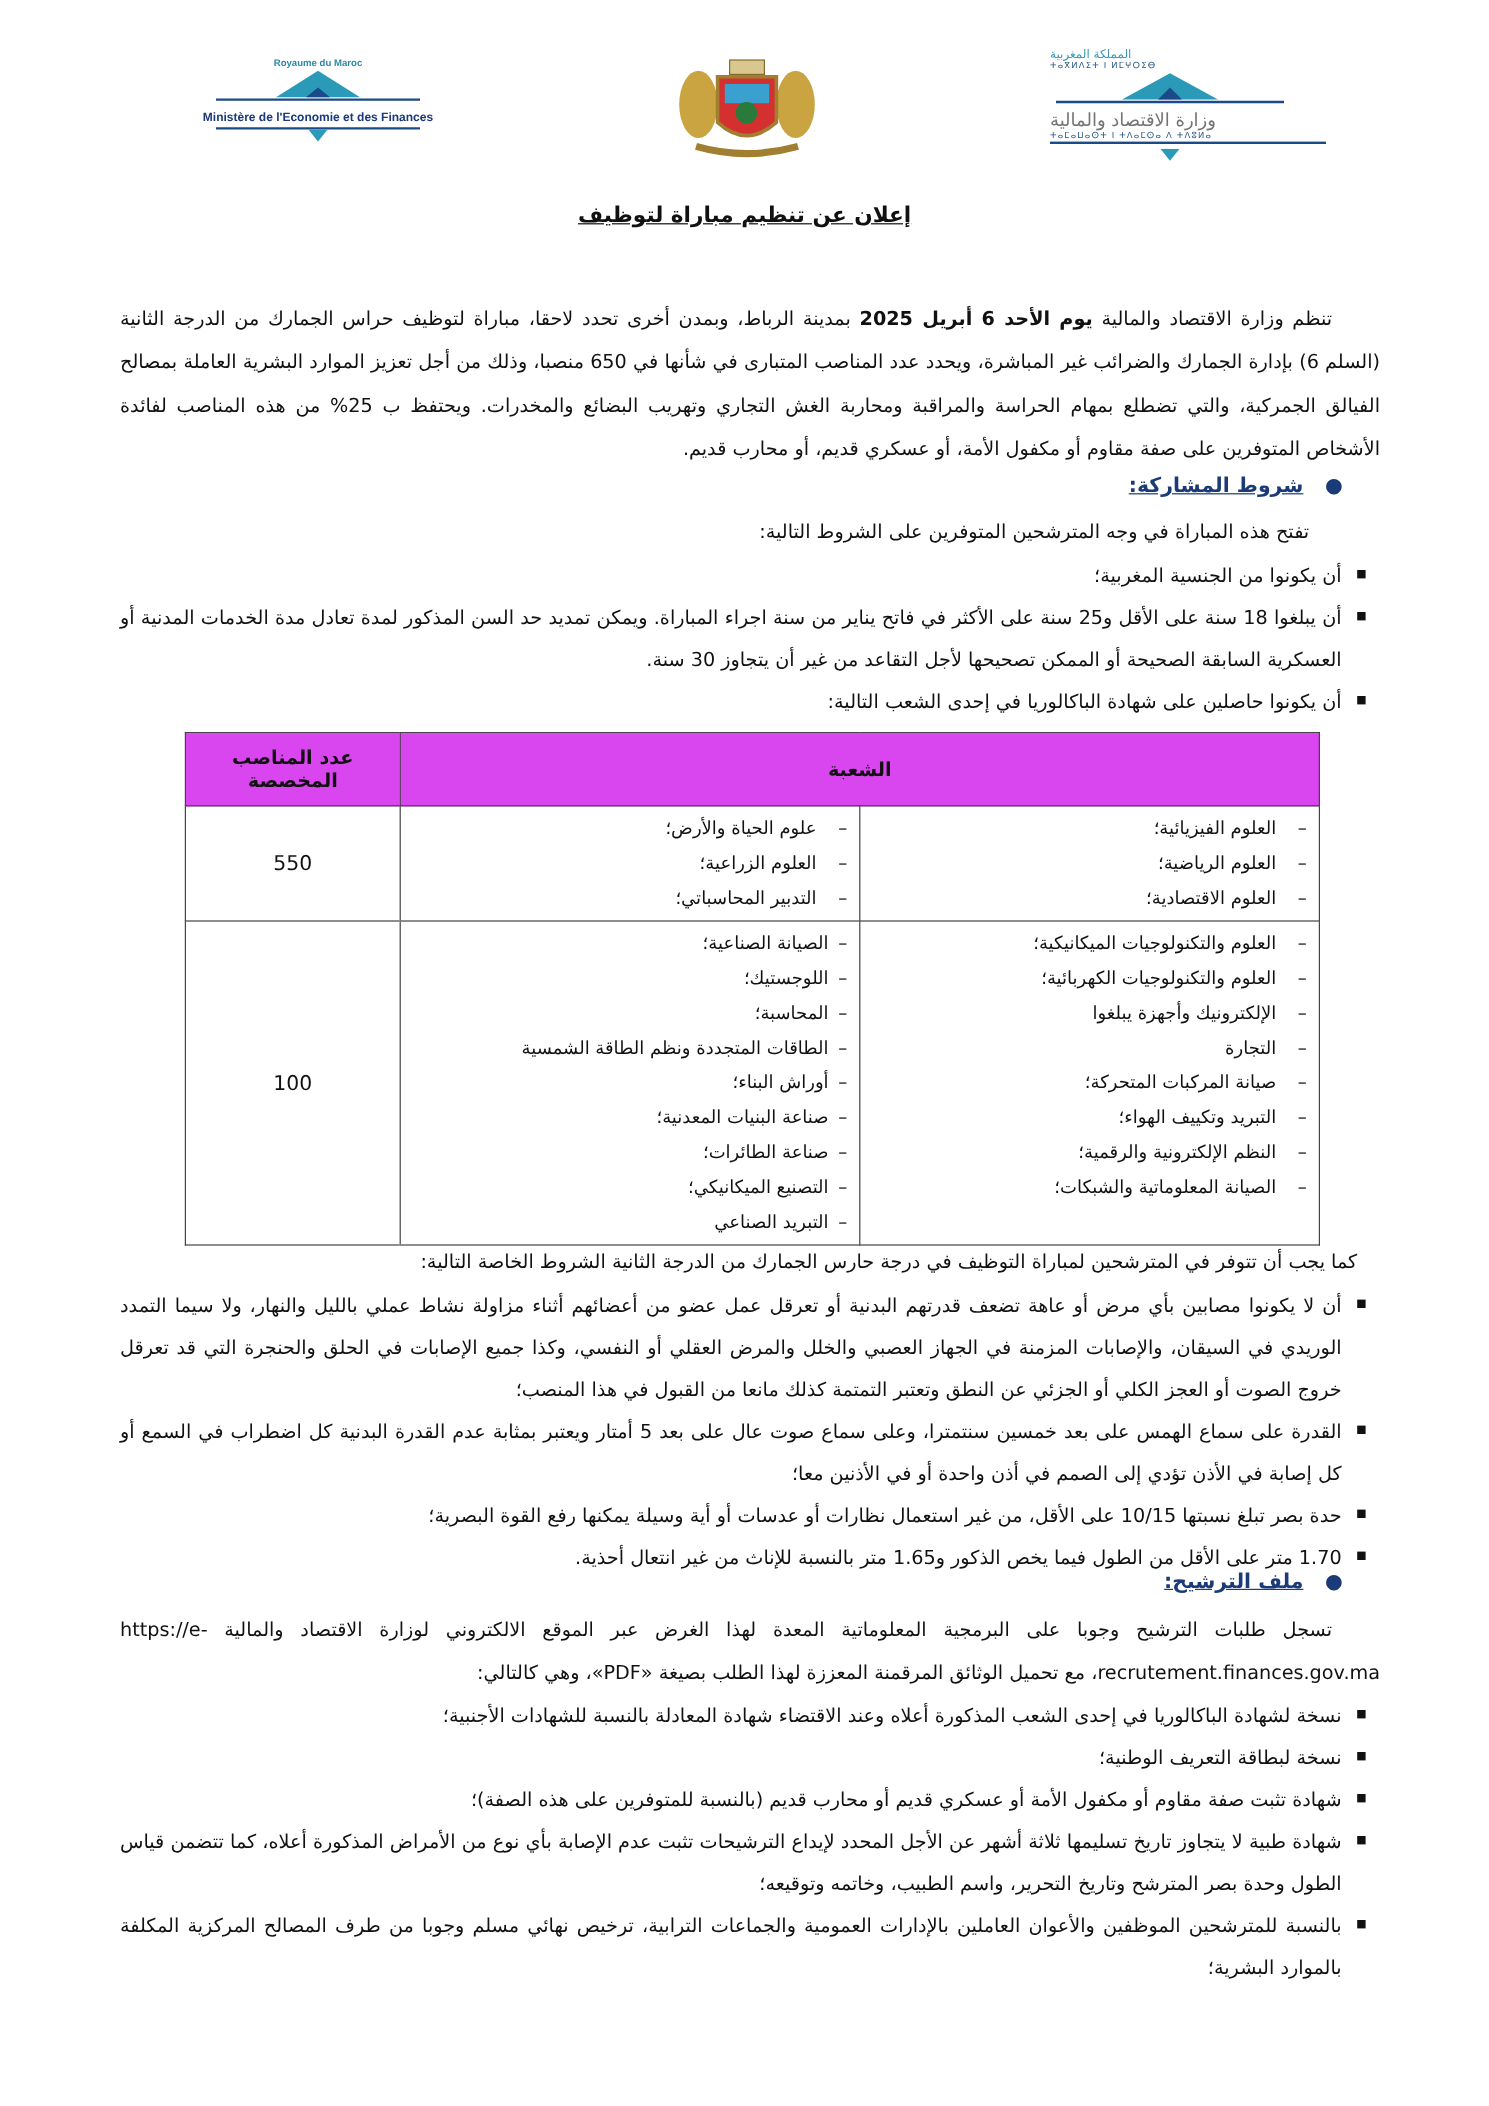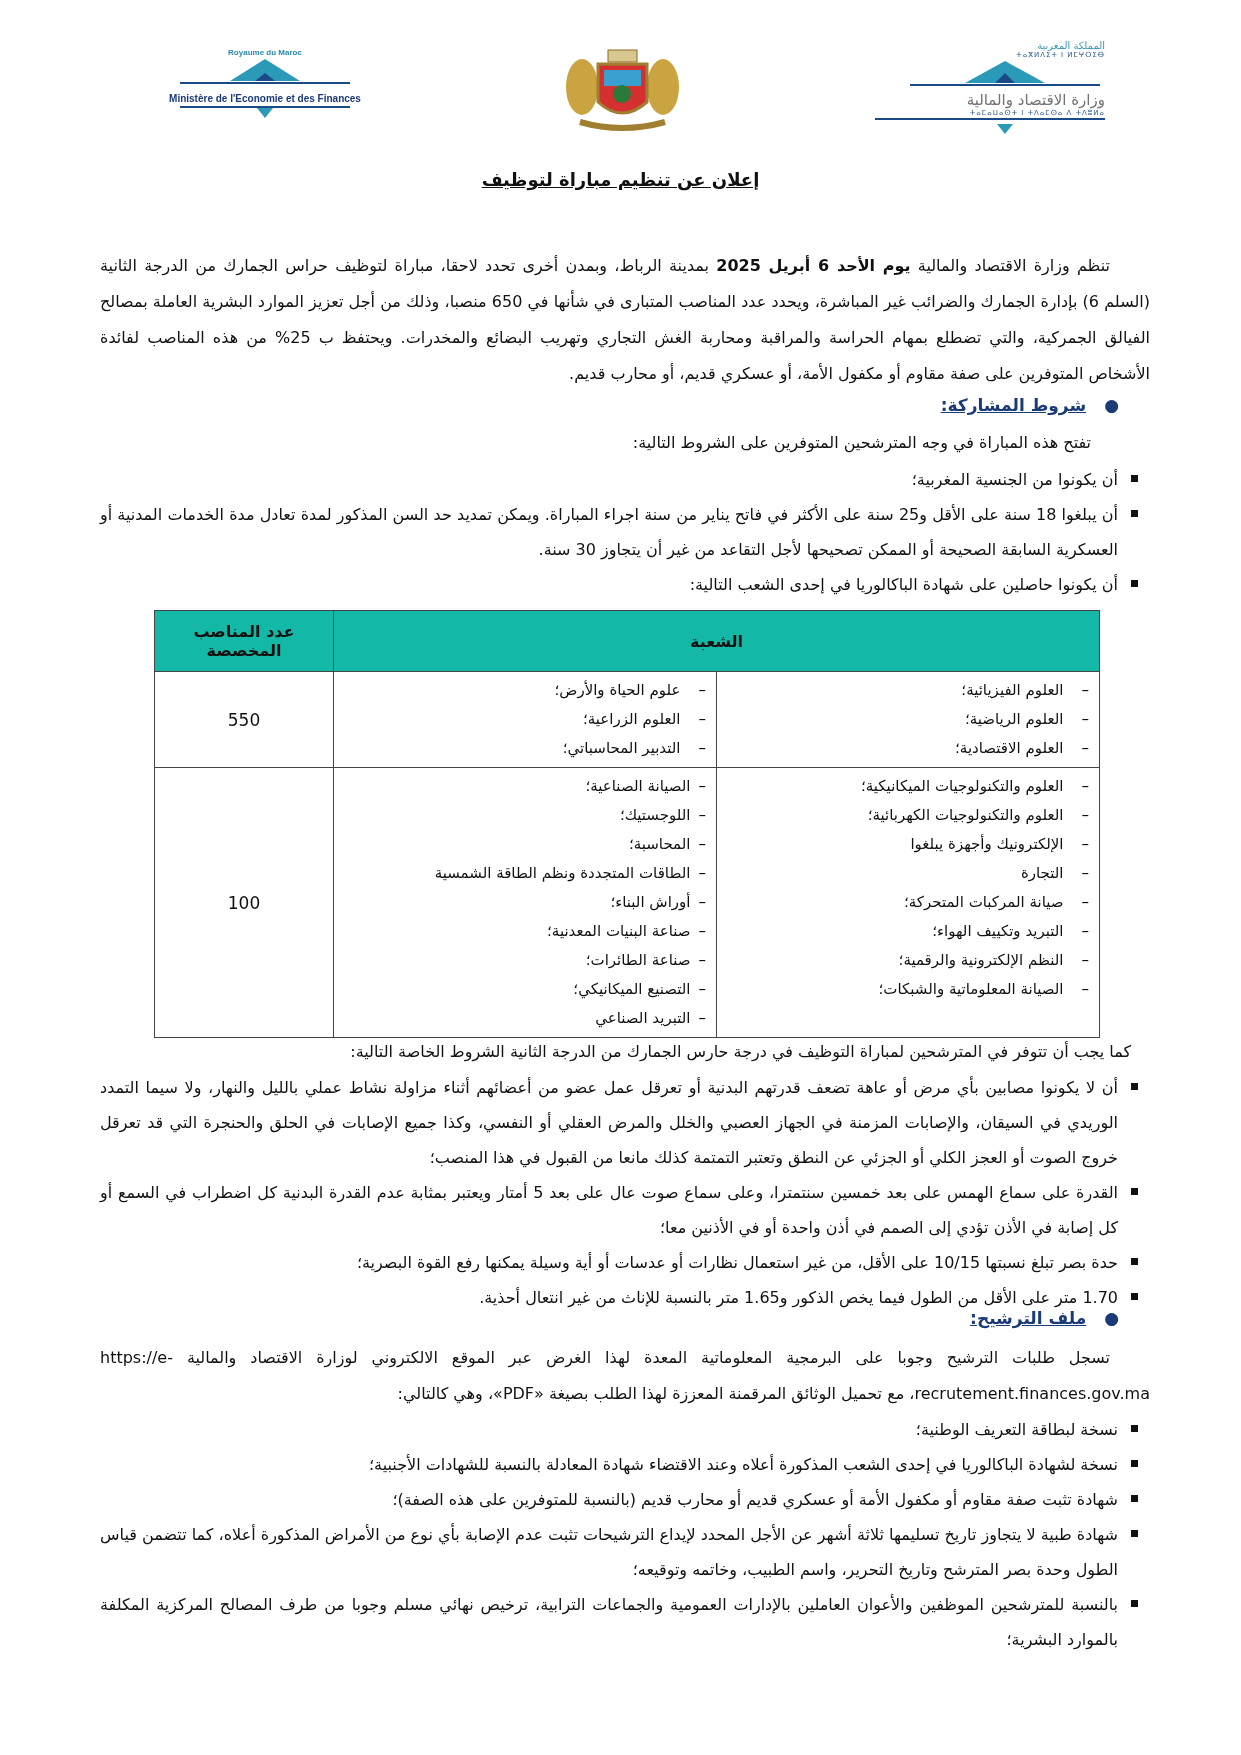--- a/index.html
+++ b/index.html
@@ -6,21 +6,21 @@
     body {
       width: 1241px; height: 1755px; position: relative; overflow: hidden;
       font-family: "DejaVu Sans", sans-serif; color: #111;
     }
     .page { position: absolute; left: 0; top: 0; width: 1241px; height: 1755px; }
 
     
     .logo-left { position: absolute; left: 150px; top: 48px; width: 230px; height: 85px; text-align: center; }
     .logo-left .kingdom { font-family: "Liberation Sans", sans-serif; font-size: 8px; font-weight: bold; color: #2a8aa8; }
     .logo-left .ministry { font-family: "Liberation Sans", sans-serif; font-size: 10px; font-weight: bold; color: #1b3a78; white-space: nowrap; margin-top: 2px; }
-    .logo-right { position: absolute; left: 875px; top: 40px; width: 230px; height: 100px; text-align: right; }
+    .logo-right { position: absolute; left: 875px; top: 40px; width: 230px; height: 100px; text-align: left; }
     .logo-right .ar-kingdom { font-size: 10px; color: #3a9ab8; }
     .logo-right .tifinagh { font-size: 7px; color: #2a5a88; letter-spacing: 1px; }
     .logo-right .ar-ministry { font-size: 15px; font-weight: normal; color: #737373; }
     .hline { height: 2px; background: #1b4a88; margin: 1px 0; }
     .emblem { position: absolute; left: 560px; top: 42px; width: 125px; height: 95px; }
 
     
     .title { position: absolute; left: 0; width: 1241px; top: 165px; text-align: center; direction: rtl; }
     .title div { font-size: 18px; font-weight: bold; text-decoration: underline; line-height: 30px; }
 
@@ -33,21 +33,21 @@
     .section-head .txt { text-decoration: underline; margin-top: 23px; }
     .plain { position: absolute; font-size: 16px; direction: rtl; line-height: 34px; }
     ul.sq { list-style: none; margin: 0; padding: 0; }
     ul.sq li { position: relative; padding-right: 22px; font-size: 16px; line-height: 35px; text-align: justify; }
     ul.sq li::before { content: ""; position: absolute; right: 2px; top: 13px; width: 7px; height: 7px; background: #111; }
     .bold { font-weight: bold; }
 
     
     table.branches { position: absolute; left: 154px; top: 610px; width: 946px; border-collapse: collapse; direction: rtl; font-size: 15px; }
     table.branches th, table.branches td { border: 1.5px solid #444; }
-    table.branches th { background: #14b8a6; font-weight: bold; height: 58px; font-size: 16px; }
+    table.branches th { background: #d946ef; font-weight: bold; height: 58px; font-size: 16px; }
     table.branches td.count { text-align: center; width: 175px; font-size: 17px; }
     table.branches td.col { vertical-align: top; padding: 4px 10px; width: 360px; line-height: 29px; }
     table.branches td.col.inner { border-left: 1px dotted #888; border-right: 1.5px solid #444; }
     .dash::before { content: "–"; margin-left: 18px; }
     .dash-tight::before { content: "–"; margin-left: 8px; }
   </style>
 </head>
 <body>
 
 <div class="page">
@@ -177,21 +177,21 @@
   <div class="section-head" style="top:1308px;">
     <span class="dot">●</span><span class="txt">ملف الترشيح:</span>
   </div>
 
   <div class="para rtl" style="top:1340px;">
     <p><span>تسجل طلبات الترشيح وجوبا على البرمجية المعلوماتية المعدة لهذا الغرض عبر الموقع الالكتروني لوزارة الاقتصاد والمالية </span><span style="direction:ltr; unicode-bidi:embed;">https://e-recrutement.finances.gov.ma</span><span>، مع تحميل الوثائق المرقمنة المعززة لهذا الطلب بصيغة «PDF»، وهي كالتالي:</span></p>
   </div>
 
   <div class="rtl" style="position:absolute; top:1412px; left:100px; width:1040px;">
     <ul class="sq">
+      <li>نسخة لشهادة الباكالوريا في إحدى الشعب المذكورة أعلاه وعند الاقتضاء شهادة المعادلة بالنسبة للشهادات الأجنبية؛</li>
       <li>نسخة لبطاقة التعريف الوطنية؛</li>
-      <li>نسخة لشهادة الباكالوريا في إحدى الشعب المذكورة أعلاه وعند الاقتضاء شهادة المعادلة بالنسبة للشهادات الأجنبية؛</li>
       <li>شهادة تثبت صفة مقاوم أو مكفول الأمة أو عسكري قديم أو محارب قديم (بالنسبة للمتوفرين على هذه الصفة)؛</li>
       <li>شهادة طبية لا يتجاوز تاريخ تسليمها ثلاثة أشهر عن الأجل المحدد لإيداع الترشيحات تثبت عدم الإصابة بأي نوع من الأمراض المذكورة أعلاه، كما تتضمن قياس الطول وحدة بصر المترشح وتاريخ التحرير، واسم الطبيب، وخاتمه وتوقيعه؛</li>
       <li>بالنسبة للمترشحين الموظفين والأعوان العاملين بالإدارات العمومية والجماعات الترابية، ترخيص نهائي مسلم وجوبا من طرف المصالح المركزية المكلفة بالموارد البشرية؛</li>
     </ul>
   </div>
 
 </div>
 
 </body></html>

